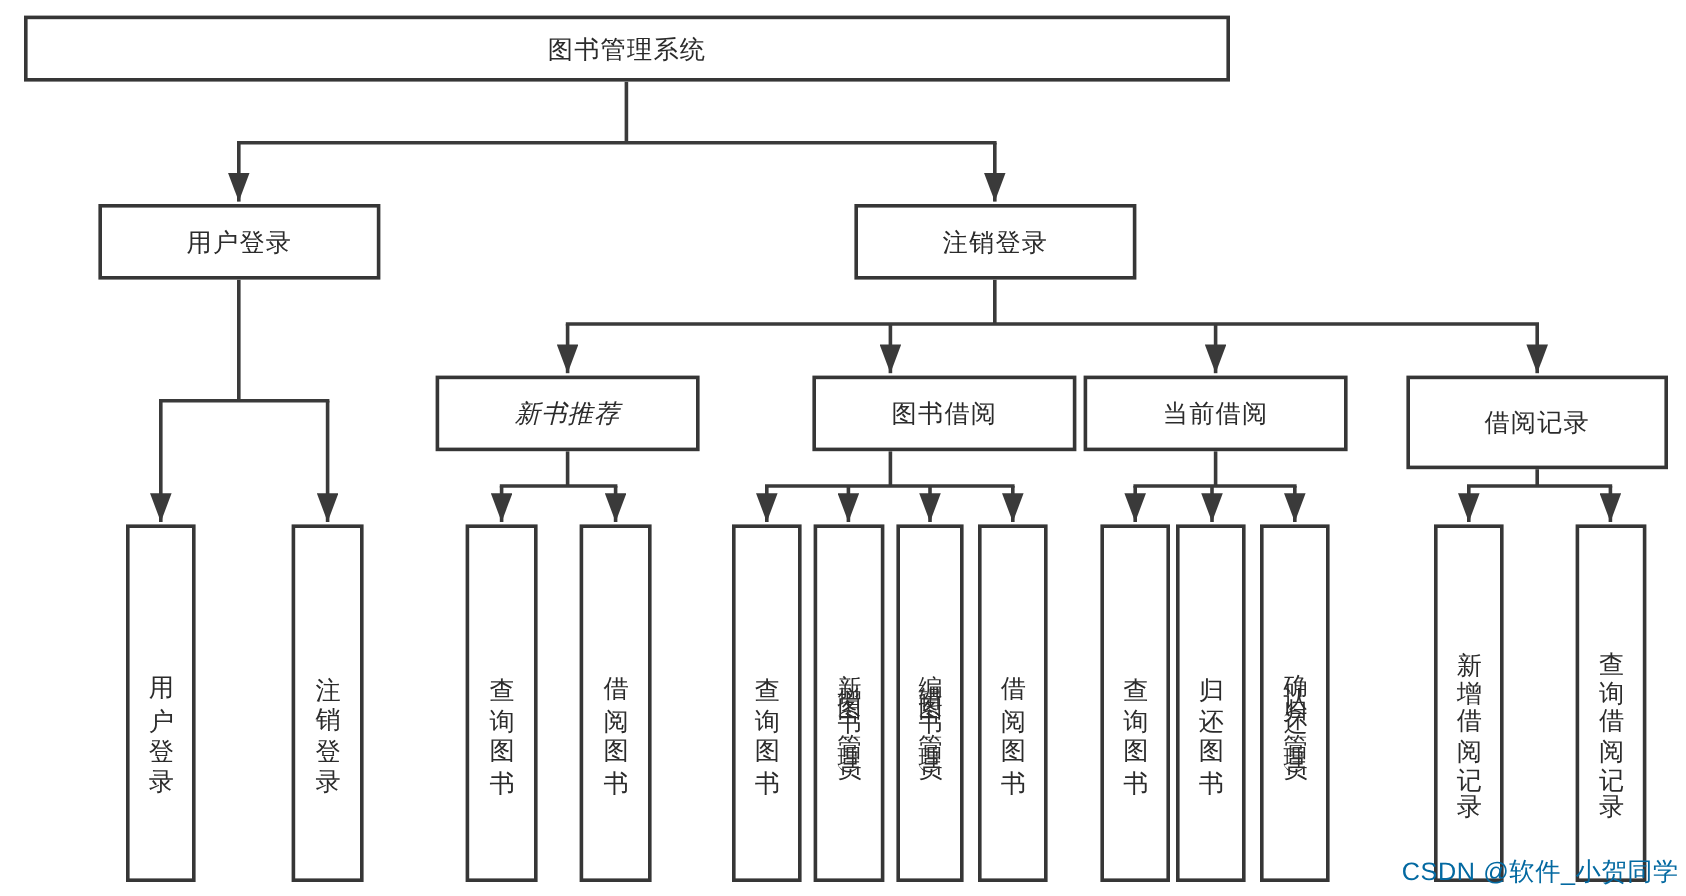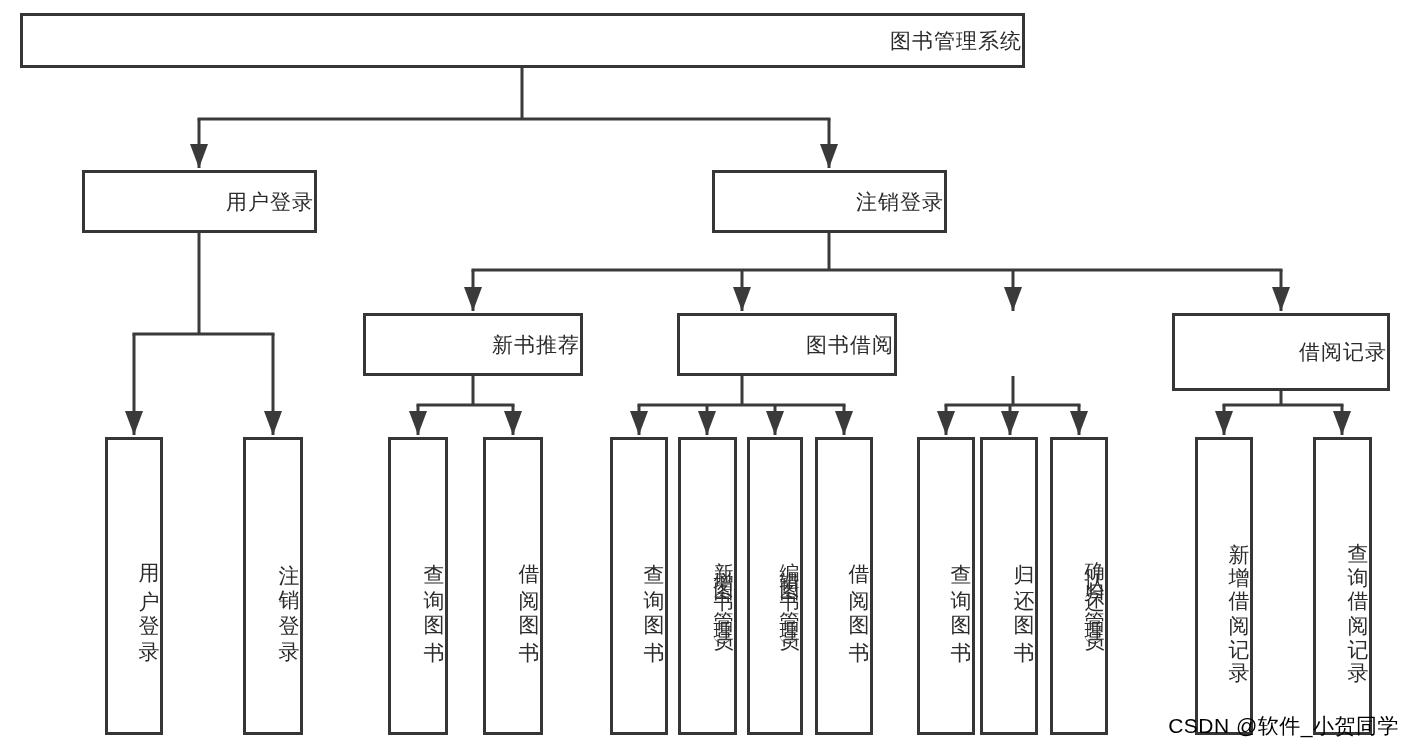--- a/index.html
+++ b/index.html
@@ -16,41 +16,41 @@
     left: 0; top: 0;
     width: 1405px; height: 747px;
   }
   .box {
     position: absolute;
     box-sizing: border-box;
     border: 3px solid #363636;
     background: #ffffff;
     display: flex;
     align-items: center;
-    justify-content: flex-end;
+    justify-content: center;
     color: #2b2b2b;
     font-size: 21px;
     letter-spacing: 1px;
     z-index: 2;
   }
   .v-box span {
     writing-mode: vertical-rl;
     text-orientation: mixed;
     line-height: 1;
     white-space: nowrap;
   }
   .sp4 { letter-spacing: 26px; padding-top: 26px; }
   .sp6 { letter-spacing: 24px; padding-top: 24px; }
   .sp9 { letter-spacing: 10px; padding-top: 10px; font-size: 20px; }
   #watermark {
     position: absolute;
     right: 6px;
     bottom: 7px;
     font-size: 21px;
-    color: #000000;
+    color: #0369a1;
     letter-spacing: 0.5px;
     z-index: 3;
     white-space: nowrap;
   }
 </style>
 </head>
 <body>
 
 <div id="canvas">
 
@@ -108,25 +108,28 @@
     <span>图书管理系统</span>
   </div>
 
   <div class="box" style="left:82px; top:170px; width:235px; height:63px;">
     <span>用户登录</span>
   </div>
   <div class="box" style="left:712px; top:170px; width:235px; height:63px;">
     <span>注销登录</span>
   </div>
 
-  <div class="box" style="left:363px; top:313px; width:220px; height:63px;">
+  <div class="box" style="left:363px; top:313px; width:220px; height:63px;font-style:italic;">
     <span>新书推荐</span>
   </div>
   <div class="box" style="left:633px; top:313px; width:220px; height:63px;margin-left:44px;">
     <span>图书借阅</span>
+  </div>
+  <div class="box" style="left:903px; top:313px; width:220px; height:63px;">
+    <span>当前借阅</span>
   </div>
   <div class="box" style="left:1172px; top:313px; width:218px; height:78px;">
     <span>借阅记录</span>
   </div>
 
   <div class="box v-box" style="left:105px; top:437px; width:58px; height:298px;">
     <span class="sp4">用户登录</span>
   </div>
   <div class="box v-box" style="left:243px; top:437px; width:60px; height:298px;">
     <span class="sp4">注销登录</span>

